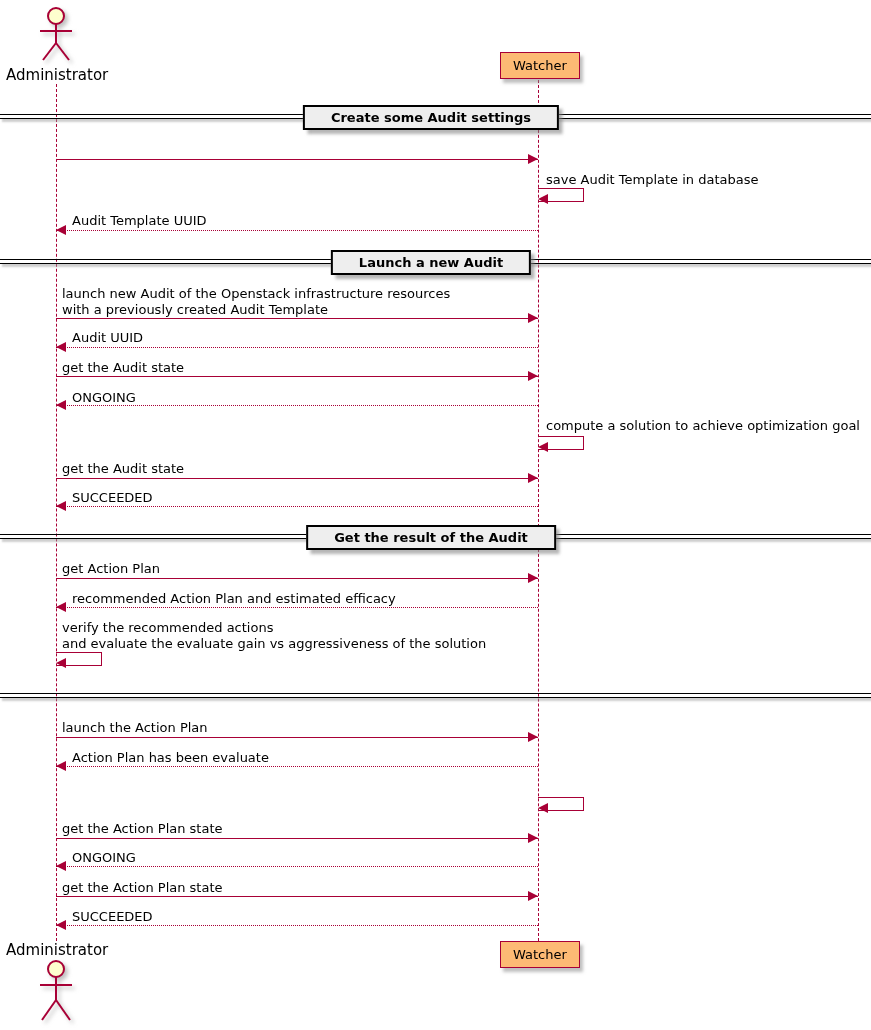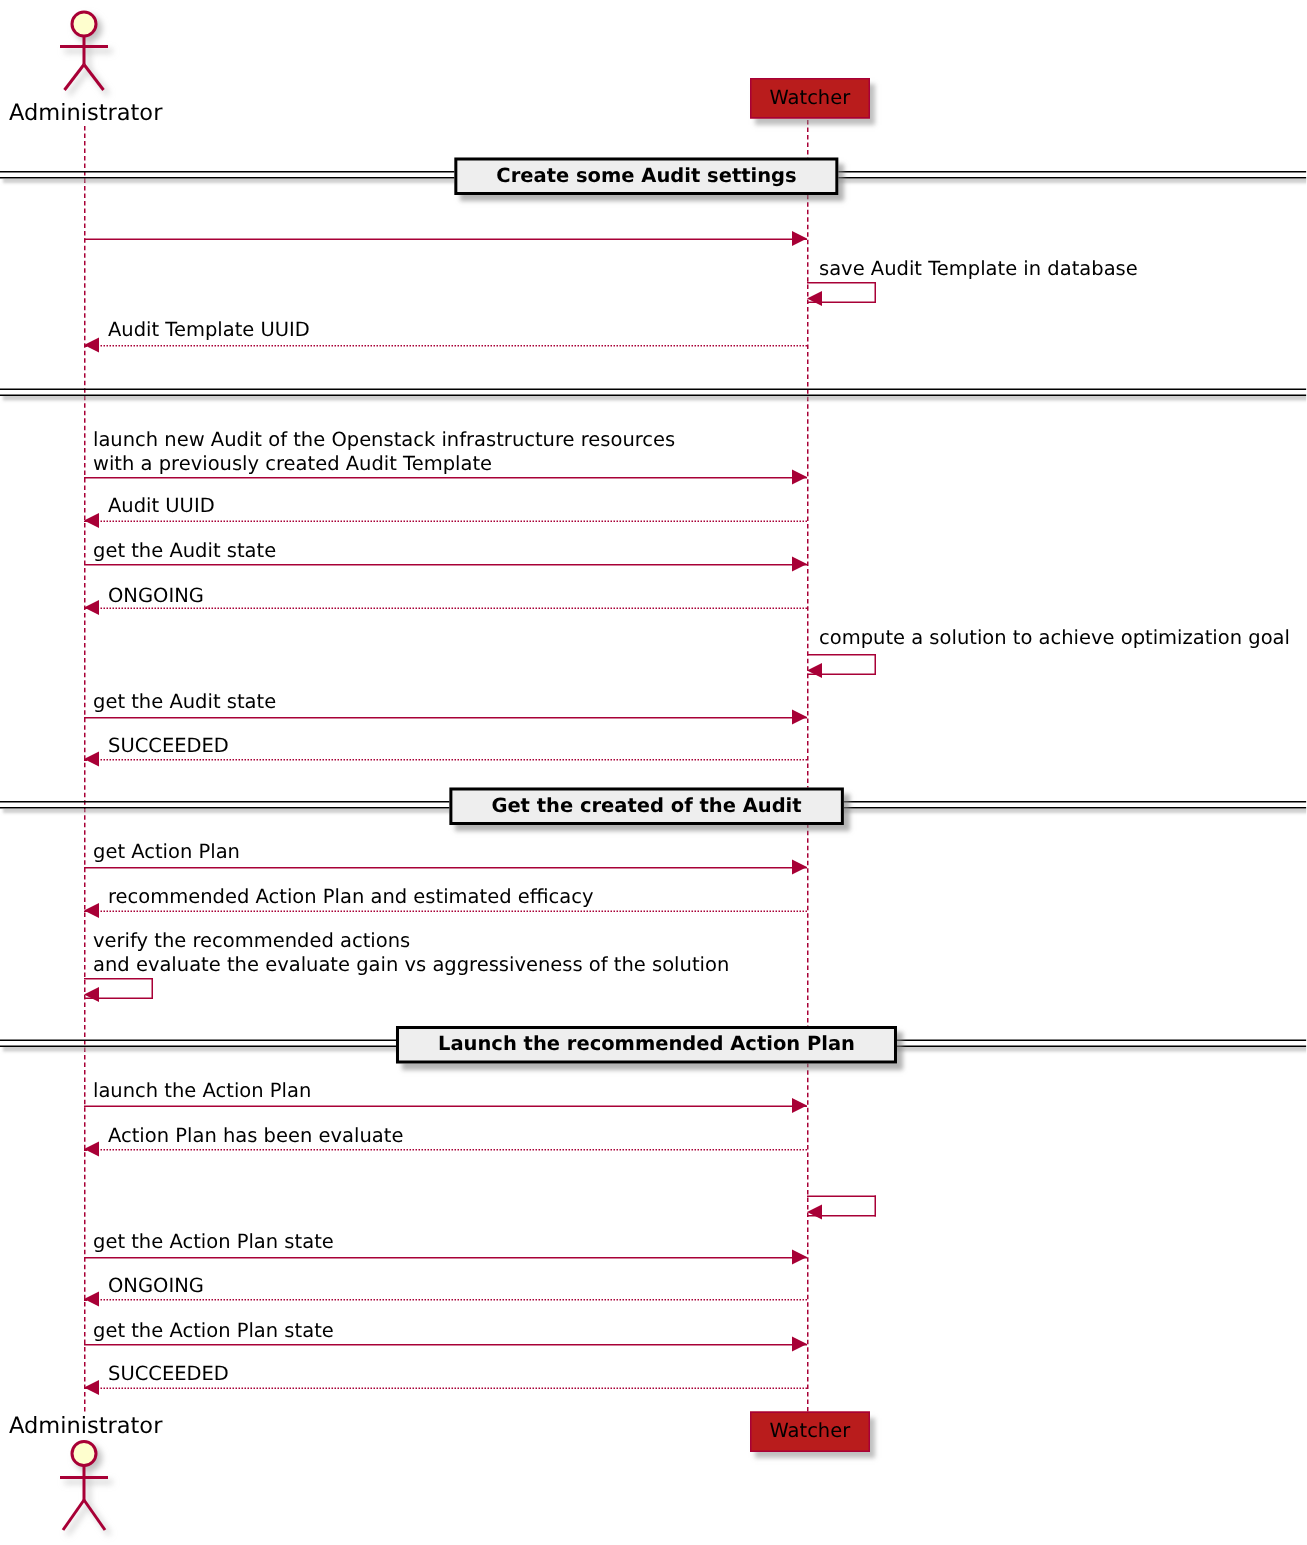--- a/index.html
+++ b/index.html
@@ -1,21 +1,21 @@
 <!DOCTYPE html>
 <html><head>
 <meta charset="utf-8">
 <style>
   html,body{margin:0;padding:0;background:#ffffff;}
   .canvas{position:relative;width:871px;height:1030px;background:#fff;
           font-family:"DejaVu Sans","Liberation Sans",sans-serif;color:#000;overflow:hidden;}
   .lifeline{position:absolute;width:0;border-left:1px dashed #A80036;}
   .actor-svg{position:absolute;filter:drop-shadow(3px 3px 2px rgba(140,140,140,0.55));}
   .actor-label{position:absolute;font-size:15px;text-align:center;white-space:nowrap;}
-  .pbox{position:absolute;background:#b91c1c;border:1.5px solid #A80036;padding:5px 12px;
+  .pbox{position:absolute;background:#fdba74;border:1.5px solid #A80036;padding:5px 12px;
         font-size:13px;white-space:nowrap;box-shadow:3px 4px 3px rgba(140,140,140,0.55);}
   .divider-lines{position:absolute;left:0;width:871px;height:3px;
         border-top:1px solid #000;border-bottom:1px solid #000;
         box-shadow:2px 3px 2px rgba(160,160,160,0.5);}
   .divider-label{position:absolute;left:431px;transform:translateX(-50%);background:#EEEEEE;
         border:2px solid #000;padding:3px 26px;font-size:13px;font-weight:bold;white-space:nowrap;
         box-shadow:4px 4px 3px rgba(130,130,130,0.6);}
   .msg-text{position:absolute;font-size:13px;line-height:16px;white-space:pre-line;}
   .arrow{position:absolute;height:0;border-top:1px solid #A80036;}
   .arrow.dotted{border-top-style:dotted;}
@@ -30,26 +30,26 @@
 
 <div class="canvas">
 
   <div class="lifeline" style="left:56px;top:84px;height:857px"></div>
   <div class="lifeline" style="left:538px;top:80px;height:861px"></div>
 
   <div class="divider-lines" style="top:114px"></div>
   <div class="divider-label" style="top:105px">Create some Audit settings</div>
 
   <div class="divider-lines" style="top:259px"></div>
+  <div class="divider-label" style="top:250px">Launch a new Audit</div>
 
   <div class="divider-lines" style="top:534px"></div>
-  <div class="divider-label" style="top:525px">Get the created of the Audit</div>
+  <div class="divider-label" style="top:525px">Get the result of the Audit</div>
 
   <div class="divider-lines" style="top:693px"></div>
-  <div class="divider-label" style="top:684px">Launch the recommended Action Plan</div>
 
   <div class="arrow" style="left:56px;top:159px;width:482px"></div>
   <div class="head-r" style="left:528px;top:154px"></div>
 
   <div class="msg-text" style="left:546px;top:172px">save Audit Template in database</div>
   <div class="selfloop" style="left:538px;top:188px"></div>
   <div class="head-l" style="left:538px;top:194px"></div>
 
   <div class="msg-text" style="left:72px;top:213px">Audit Template UUID</div>
   <div class="arrow dotted" style="left:56px;top:230px;width:482px"></div>

